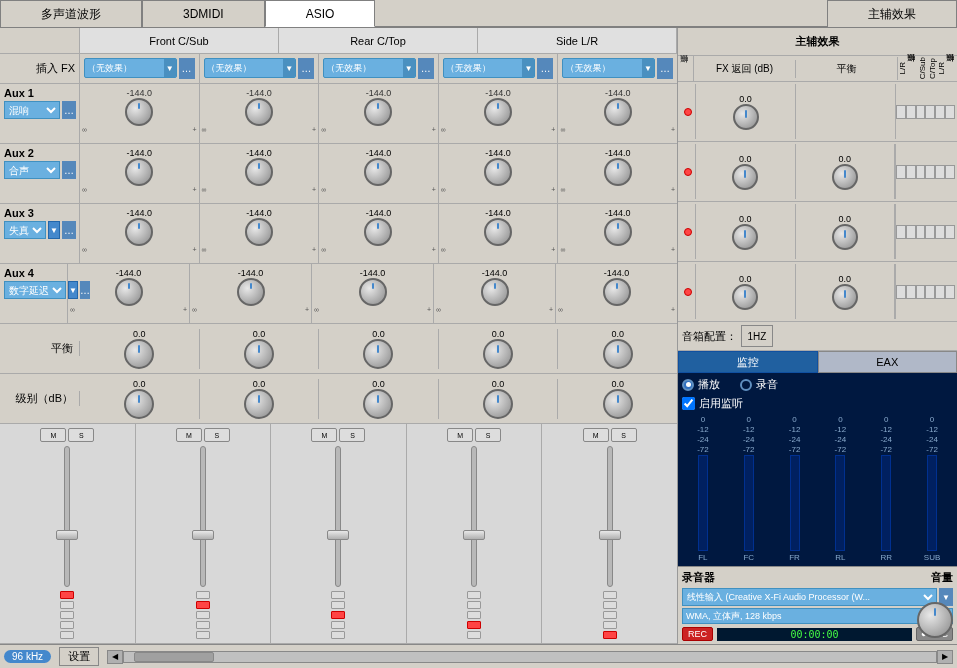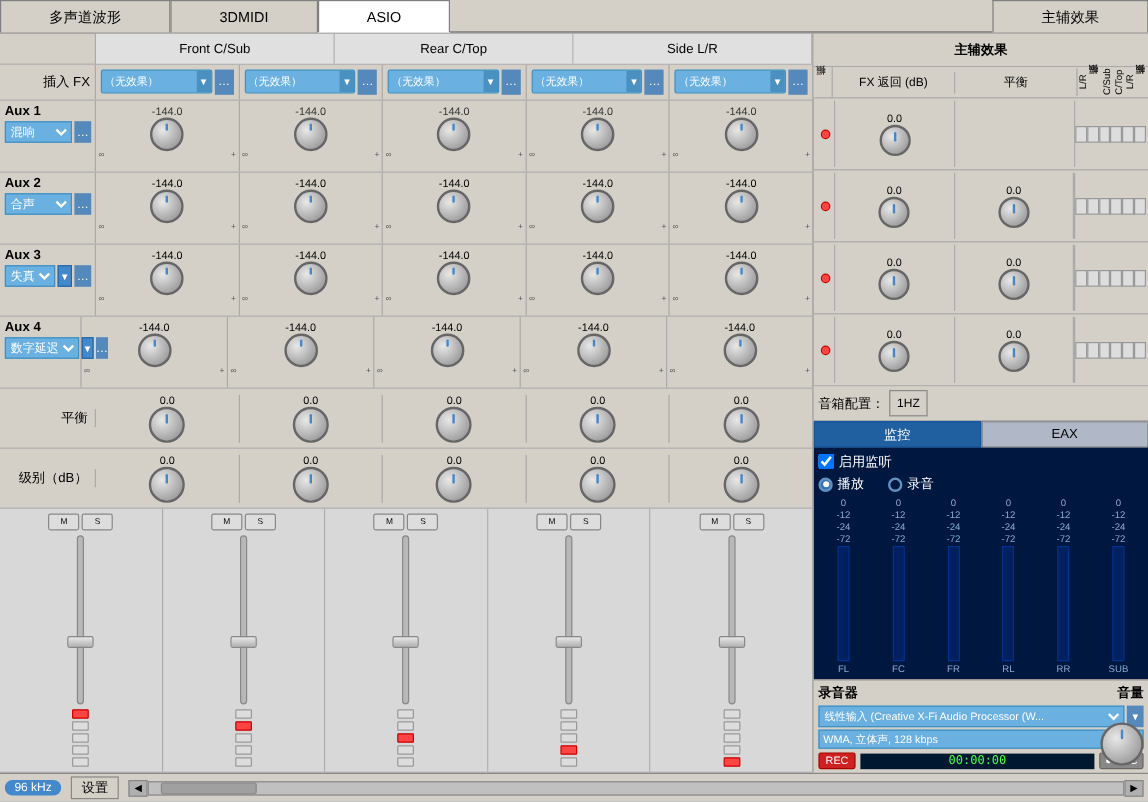--- a/index.html
+++ b/index.html
@@ -772,36 +772,36 @@
           <div style="flex:1; background:#2060a0; color:white; display:flex; align-items:center; justify-content:center; font-size:11px; cursor:pointer; border:1px solid #1050a0;">
               <span>监控</span>
             </div>
           <div style="flex:1; background:#b0b8c8; display:flex; align-items:center; justify-content:center; font-size:11px; cursor:pointer; border:1px solid #888;">
               <span>EAX</span>
             </div>
         </div>
 
         <div style="background:#001840; padding:4px; display:flex; flex-direction:column; flex:1;">
 
-          <div style="display:flex; align-items:center; gap:4px; margin-bottom:4px;">
-            <input type="checkbox" checked="" style="cursor: pointer;">
-            <span style="color:white; font-size:11px;"><span>启用监听</span></span>
-          </div>
-
           <div style="display:flex; gap:20px; margin-bottom:4px;">
             <div style="display:flex; align-items:center; gap:4px;">
               <div style="width:12px;height:12px;border-radius:50%;border:2px solid #6090c0;background:#3070c0;display:flex;align-items:center;justify-content:center;cursor:pointer;">
                 <div style="width:5px;height:5px;border-radius:50%;background:white;"></div>
               </div>
               <span style="color:white; font-size:11px;"><span>播放</span></span>
             </div>
             <div style="display:flex; align-items:center; gap:4px;">
               <div style="width:12px;height:12px;border-radius:50%;border:2px solid #6090c0;background:transparent;cursor:pointer;"></div>
               <span style="color:white; font-size:11px;"><span>录音</span></span>
             </div>
+          </div>
+
+          <div style="display:flex; align-items:center; gap:4px; margin-bottom:4px;">
+            <input type="checkbox" checked="" style="cursor: pointer;">
+            <span style="color:white; font-size:11px;"><span>启用监听</span></span>
           </div>
 
           <div style="display:flex; flex:1; gap:4px;">
 
             <div style="flex:1; display:flex; flex-direction:column; align-items:center;">
               <div style="font-size:8px; color:#88aacc; margin-bottom:1px;">0</div>
               <div style="font-size:8px; color:#88aacc; margin-bottom:1px;">-12</div>
               <div style="font-size:8px; color:#88aacc; margin-bottom:1px;">-24</div>
               <div style="font-size:8px; color:#88aacc; margin-bottom:1px;">-72</div>
               <div style="width:10px; flex:1; background:#002060; border:1px solid #003090; position:relative;">

